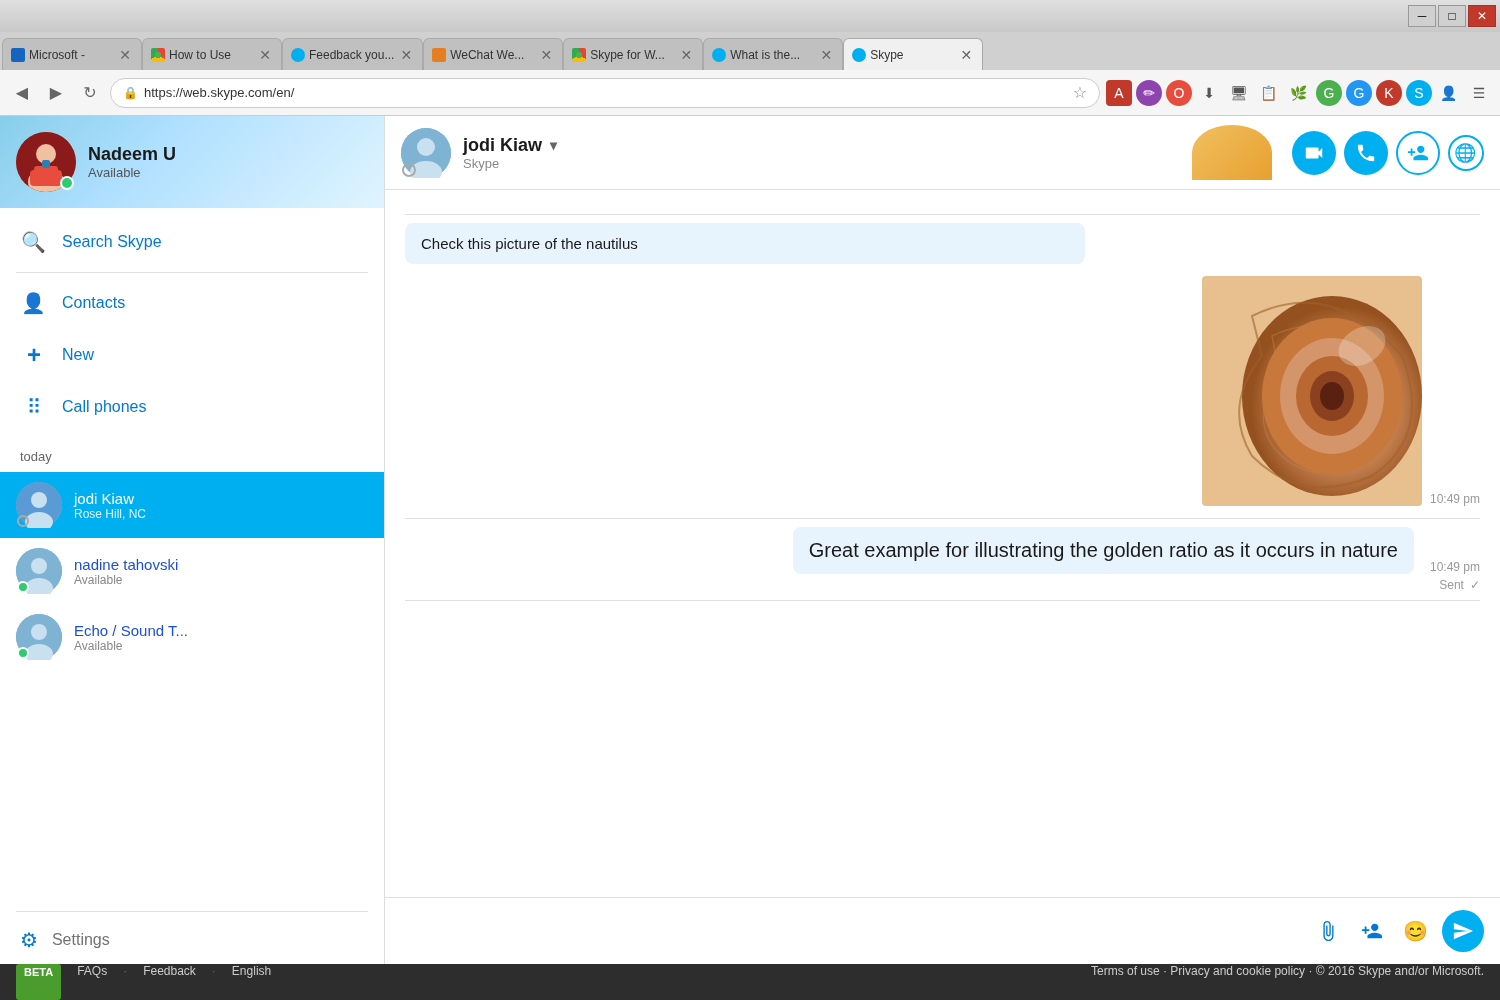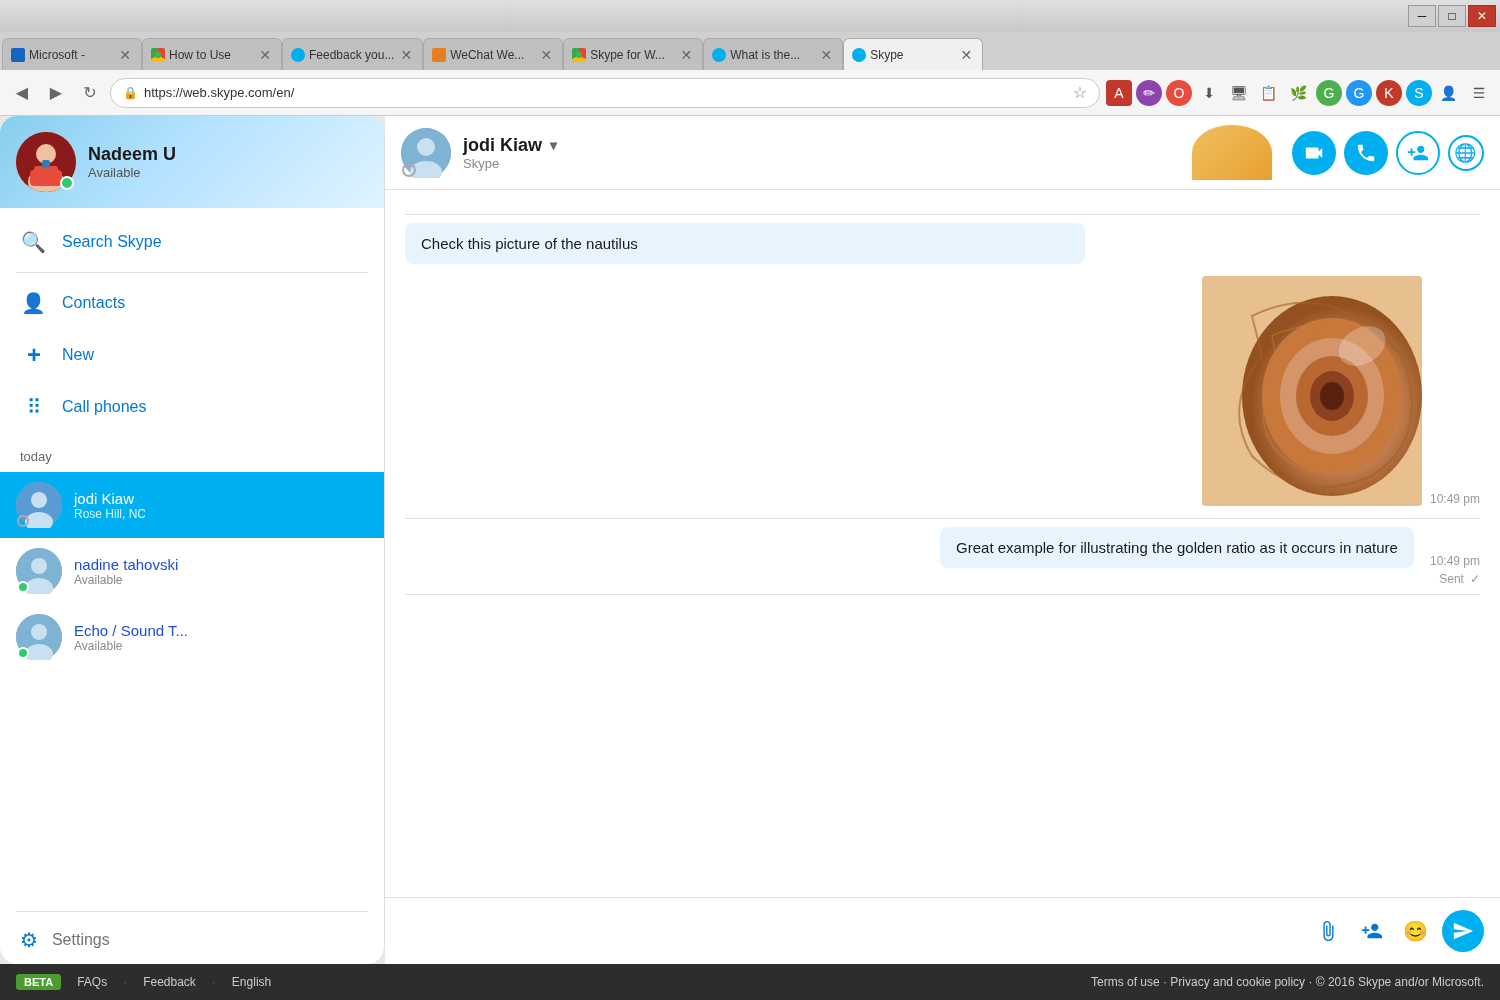--- a/index.html
+++ b/index.html
@@ -30,21 +30,21 @@
     .toolbar-icons { display: flex; align-items: center; gap: 4px; }
     .toolbar-icon { width: 26px; height: 26px; display: flex; align-items: center; justify-content: center; border-radius: 4px; cursor: pointer; font-size: 14px; color: #555; }
     .toolbar-icon.red-bg { background: #c0392b; color: white; border-radius: 4px; }
     .toolbar-icon.purple-bg { background: #8e44ad; color: white; border-radius: 50%; }
     .toolbar-icon.red-op { background: #e74c3c; color: white; border-radius: 50%; }
 
     
     .app-area { flex: 1; display: flex; overflow: hidden; position: relative; }
 
     
-    .sidebar { width: 385px; background: white; display: flex; flex-direction: column; border-right: 1px solid #ddd; position: relative; overflow: hidden; border-radius: 17px; }
+    .sidebar { width: 385px; background: white; display: flex; flex-direction: column; border-right: 1px solid #ddd; position: relative; overflow: hidden; }
     .sidebar-top { background: linear-gradient(135deg, #87CEEB 0%, #B0E0FF 40%, #E0F4FF 100%); padding: 16px; display: flex; align-items: center; gap: 12px; }
     .avatar-container { position: relative; }
     .avatar { width: 60px; height: 60px; border-radius: 50%; overflow: hidden; background: #c0392b; display: flex; align-items: center; justify-content: center; }
     .status-dot { width: 14px; height: 14px; border-radius: 50%; background: #2ecc71; border: 2px solid white; position: absolute; bottom: 2px; right: 2px; }
     .user-info { display: flex; flex-direction: column; }
     .user-name { font-size: 18px; font-weight: 600; color: #1a1a1a; }
     .user-status { font-size: 13px; color: #555; }
 
     .sidebar-nav { padding: 8px 0; }
     .nav-item { display: flex; align-items: center; gap: 14px; padding: 12px 20px; cursor: pointer; color: #0078d4; font-size: 16px; }
@@ -84,35 +84,35 @@
     .chat-action-btn { width: 44px; height: 44px; border-radius: 50%; background: #00AFF0; display: flex; align-items: center; justify-content: center; cursor: pointer; color: white; font-size: 20px; }
     .chat-action-btn.outline { background: transparent; border: 2px solid #00AFF0; color: #00AFF0; }
     .globe-btn { width: 36px; height: 36px; border-radius: 50%; border: 2px solid #00AFF0; background: transparent; display: flex; align-items: center; justify-content: center; color: #00AFF0; font-size: 18px; cursor: pointer; }
 
     
     .messages-area { flex: 1; overflow-y: auto; padding: 16px 20px; background: white; }
     .message-bubble { max-width: 680px; background: #e8f4fd; border-radius: 8px; padding: 12px 16px; margin-bottom: 12px; font-size: 15px; color: #1a1a1a; }
     .message-image-container { display: flex; flex-direction: column; align-items: flex-end; margin-bottom: 12px; }
     .message-time { font-size: 12px; color: #999; margin-left: 8px; }
     .message-sent-row { display: flex; flex-direction: column; align-items: flex-end; margin-bottom: 8px; }
-    .message-sent-bubble { max-width: 680px; background: #e8f4fd; border-radius: 8px; padding: 12px 16px; font-size: 15px; color: #1a1a1a; }
+    .message-sent-bubble { max-width: 680px; background: #e8f4fd; border-radius: 8px; padding: 12px 16px; font-size: 20px; color: #1a1a1a; }
     .sent-meta { display: flex; align-items: center; gap: 6px; margin-top: 4px; font-size: 12px; color: #999; justify-content: flex-end; }
     .sent-check { color: #999; }
 
     .divider-line { height: 1px; background: #e0e0e0; margin: 8px 0; }
 
     
     .chat-input-area { border-top: 1px solid #e0e0e0; padding: 12px 16px; display: flex; align-items: center; gap: 12px; }
     .chat-input { flex: 1; border: none; outline: none; font-size: 15px; color: #333; }
     .input-actions { display: flex; align-items: center; gap: 8px; }
     .input-action-btn { width: 36px; height: 36px; display: flex; align-items: center; justify-content: center; cursor: pointer; color: #0078d4; font-size: 20px; }
     .send-btn { width: 42px; height: 42px; border-radius: 50%; background: #00AFF0; display: flex; align-items: center; justify-content: center; cursor: pointer; color: white; font-size: 20px; }
 
     
-    .app-footer { height: 36px; background: #2d2d2d; display: flex; align-items: center; padding: 0 16px; gap: 16px; }
+    .app-footer { height: 36px; background: #2d2d2d; display: flex; padding: 0 16px; gap: 16px; }
     .beta-badge { background: #4a9c2d; color: white; font-size: 11px; font-weight: bold; padding: 2px 8px; border-radius: 3px; }
     .footer-link { font-size: 12px; color: #ccc; cursor: pointer; }
     .footer-separator { color: #666; font-size: 12px; }
     .footer-right { margin-left: auto; font-size: 12px; color: #ccc; }
 
     
     .nautilus-image { width: 220px; height: 230px; position: relative; overflow: hidden; border-radius: 4px; }
   </style>
 </head>
 <body>

